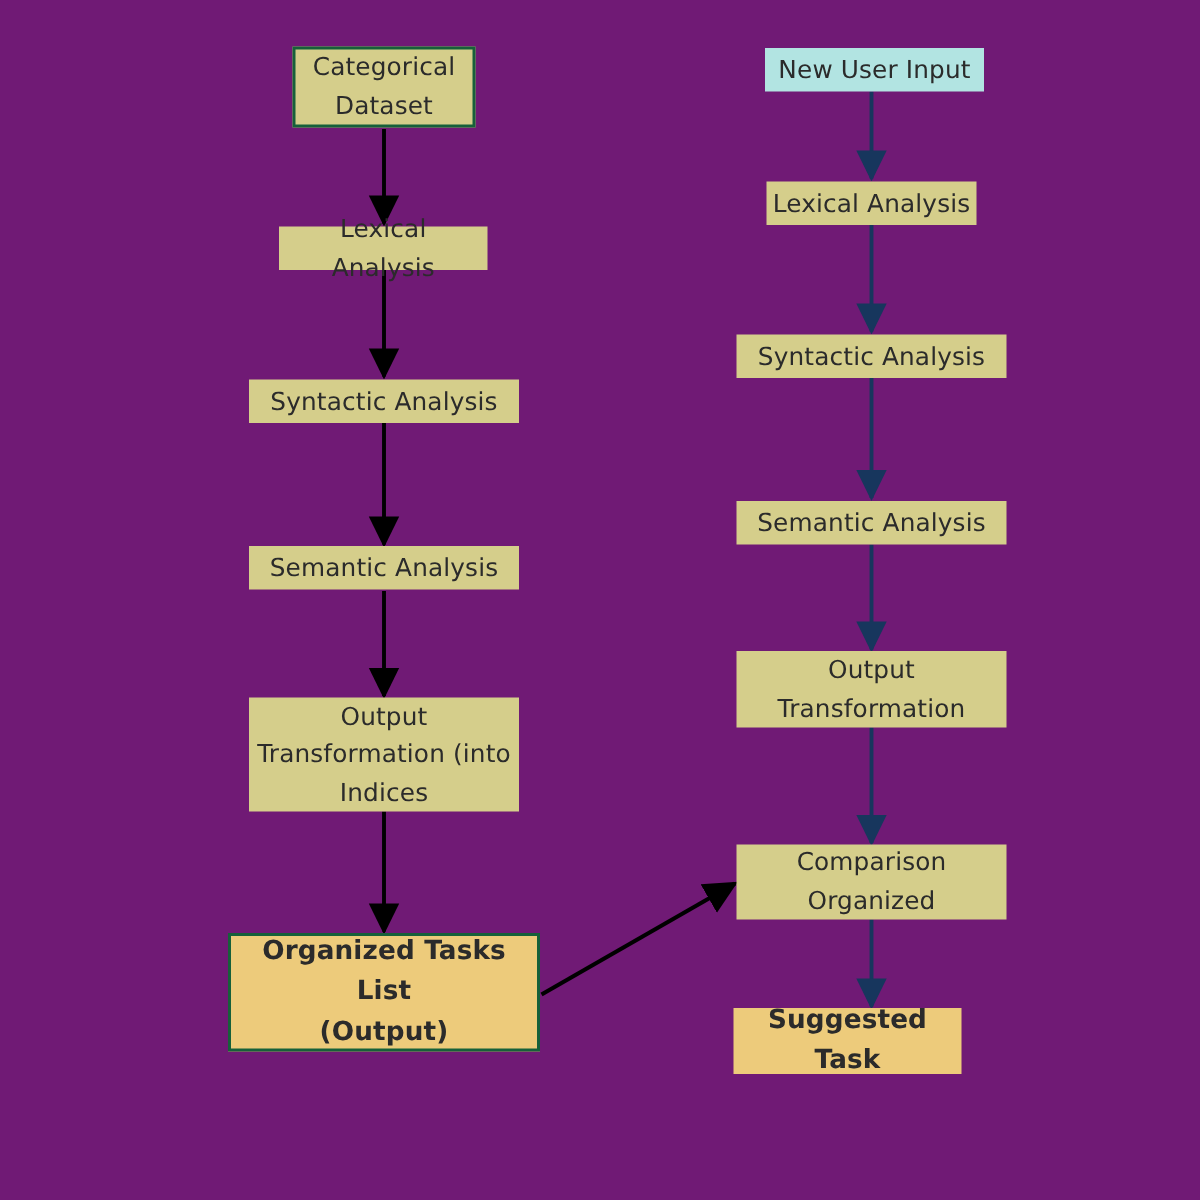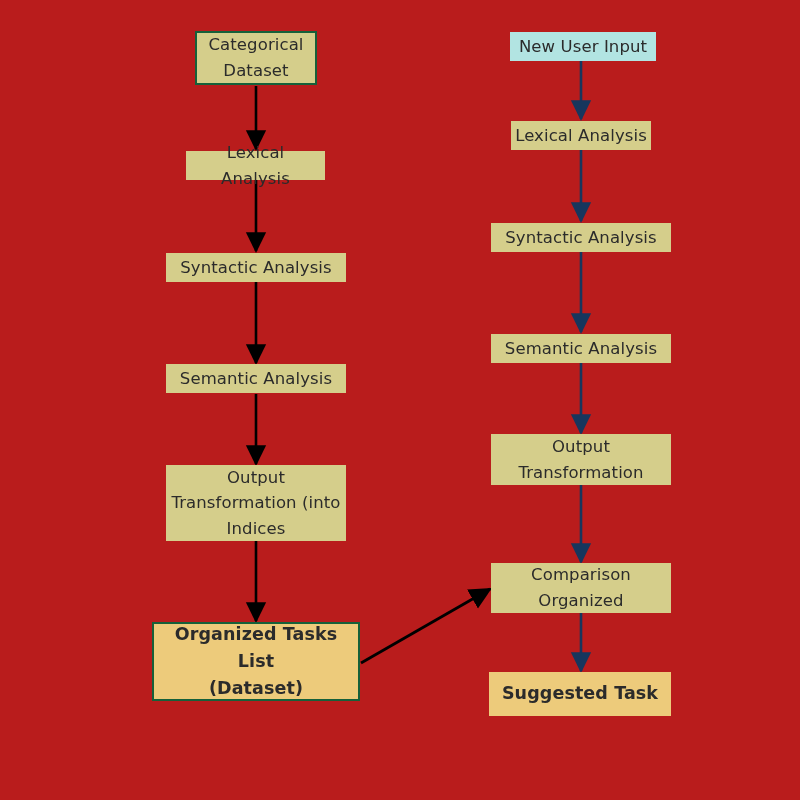--- a/index.html
+++ b/index.html
@@ -7,21 +7,21 @@
     padding: 0;
     background: #ffffff;
   }
   body {
     font-family: "DejaVu Sans", "Liberation Sans", sans-serif;
   }
   #canvas {
     position: relative;
     width: 800px;
     height: 800px;
-    background: #b91c1c;
+    background: #701a75;
     overflow: hidden;
   }
   #edges {
     position: absolute;
     left: 0;
     top: 0;
     width: 800px;
     height: 800px;
     pointer-events: none;
   }
@@ -87,31 +87,31 @@
 
   <div class="node fill-khaki" style="left:166px; top:253px; width:180px; height:29px;">Syntactic Analysis</div>
 
   <div class="node fill-khaki" style="left:166px; top:364px; width:180px; height:29px;">Semantic Analysis</div>
 
   <div class="node fill-khaki" style="left:166px; top:465px; width:180px; height:76px;">Output
 Transformation (into
 Indices</div>
 
   <div class="node fill-gold bordered bold" style="left:152px; top:622px; width:208px; height:79px; font-size:17.5px;">Organized Tasks List
-(Dataset)</div>
+(Output)</div>
 
   <div class="node fill-cyan" style="left:510px; top:32px; width:146px; height:29px;">New User Input</div>
 
   <div class="node fill-khaki" style="left:511px; top:121px; width:140px; height:29px;">Lexical Analysis</div>
 
   <div class="node fill-khaki" style="left:491px; top:223px; width:180px; height:29px;">Syntactic Analysis</div>
 
   <div class="node fill-khaki" style="left:491px; top:334px; width:180px; height:29px;">Semantic Analysis</div>
 
   <div class="node fill-khaki" style="left:491px; top:434px; width:180px; height:51px;">Output
 Transformation</div>
 
   <div class="node fill-khaki" style="left:491px; top:563px; width:180px; height:50px;">Comparison
 Organized</div>
 
-  <div class="node fill-gold bold" style="left:489px; top:672px; width:182px; height:44px; font-size:17.5px;">Suggested Task</div>
+  <div class="node fill-gold bold" style="left:489px; top:672px; width:152px; height:44px; font-size:17.5px;">Suggested Task</div>
 
 </div>
 
 </body></html>

